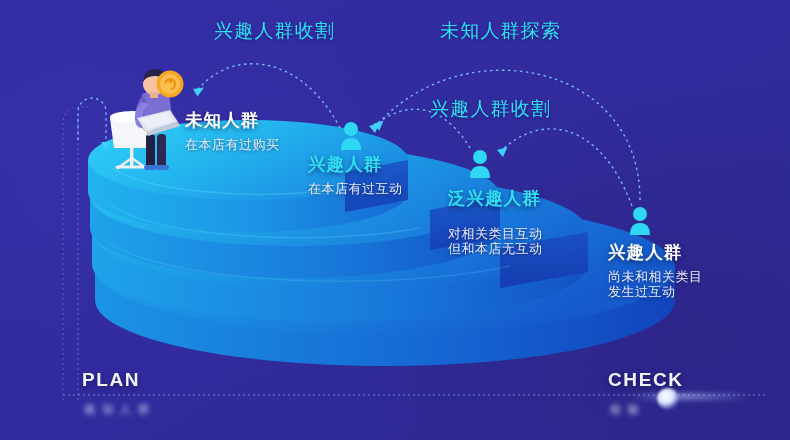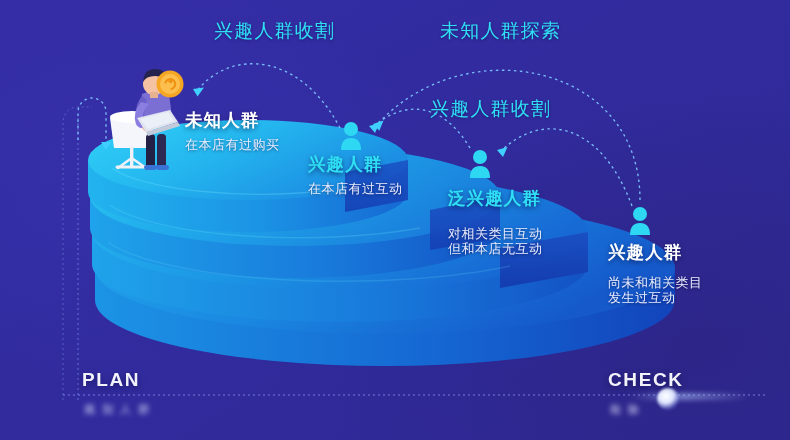--- a/index.html
+++ b/index.html
@@ -250,21 +250,21 @@
   </div>
 
   <div class="lay" style="left:448px;top:186px;">
     <div class="grp-title cy">泛兴趣人群</div>
     <div class="grp-desc" style="margin-top:16px;">对相关类目互动</div>
     <div class="grp-desc">但和本店无互动</div>
   </div>
 
   <div class="lay" style="left:608px;top:240px;">
     <div class="grp-title">兴趣人群</div>
-    <div class="grp-desc" style="margin-top:11px;">尚未和相关类目</div>
+    <div class="grp-desc" style="margin-top:5px;">尚未和相关类目</div>
     <div class="grp-desc">发生过互动</div>
   </div>
 
   <div class="lay stage-word" style="left:82px;top:369px;">PLAN</div>
   <div class="lay blurred" style="left:84px;top:402px;">规 划 人 群</div>
 
   <div class="lay stage-word" style="left:608px;top:369px;">CHECK</div>
   <div class="lay blurred" style="left:610px;top:402px;">检 验</div>
 
 </div>

